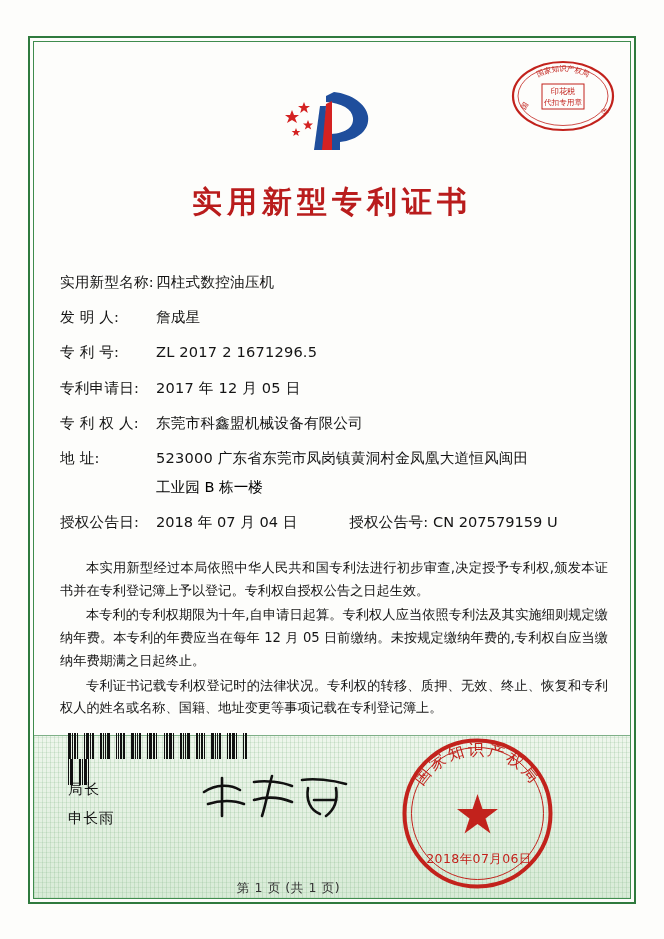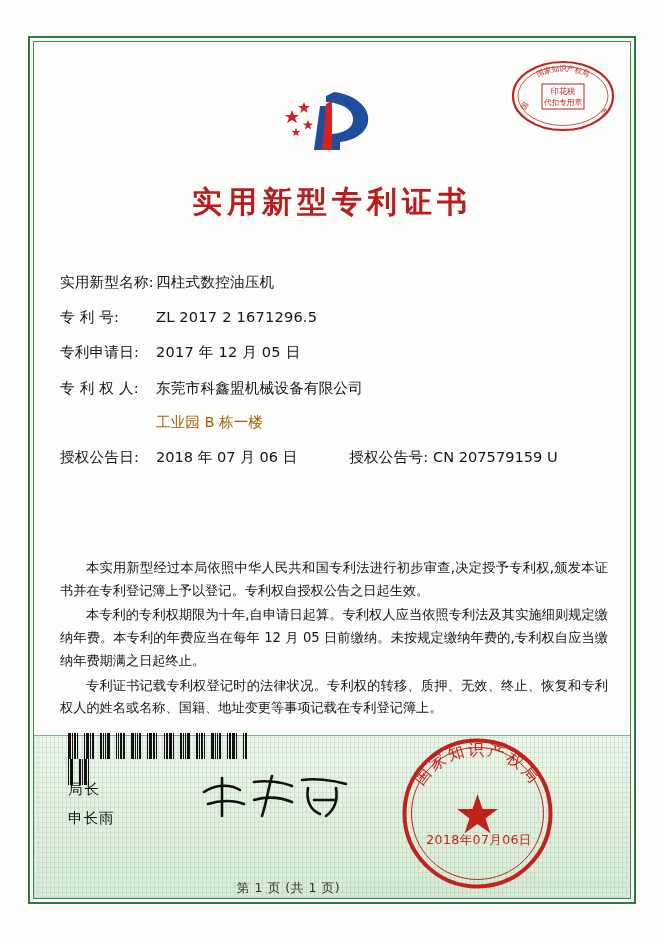--- a/index.html
+++ b/index.html
@@ -127,21 +127,21 @@
     white-space: nowrap;
   }
   .field-value {
     flex: 1 1 auto;
     letter-spacing: 0.2px;
   }
   .field-value-2 {
     margin-left: 96px;
     font-size: 14.6px;
     margin-top: 10px;
-    color: #a16207;
+    color: #000000;
   }
   .row-split {
     display: flex;
     align-items: flex-end;
     font-size: 14.6px;
     color: #141414;
   }
   .split-right {
     margin-left: 52px;
     white-space: nowrap;
@@ -211,21 +211,21 @@
   .seal-round {
     position: absolute;
     left: 400px;
     top: 736px;
     width: 155px;
     height: 155px;
   }
   .seal-date {
     position: absolute;
     left: 409px;
-    top: 832px;
+    top: 851px;
     width: 140px;
     text-align: center;
     font-size: 12.5px;
     color: #c2221c;
     letter-spacing: 0.4px;
   }
 
   
   .footer {
     position: absolute;
@@ -282,41 +282,49 @@
 
   <div class="title">实用新型专利证书</div>
 
   <div class="fields">
 
     <div class="field-row">
       <div class="field-label">实用新型名称:</div>
       <div class="field-value">四柱式数控油压机</div>
     </div>
 
+    <div class="field-row">
+      <div class="field-label">发 明 人:</div>
+      <div class="field-value">詹成星</div>
+    </div>
 
     <div class="field-row">
       <div class="field-label">专 利 号:</div>
       <div class="field-value">ZL 2017 2 1671296.5</div>
     </div>
 
     <div class="field-row">
       <div class="field-label">专利申请日:</div>
       <div class="field-value">2017 年 12 月 05 日</div>
     </div>
 
     <div class="field-row">
       <div class="field-label">专 利 权 人:</div>
       <div class="field-value">东莞市科鑫盟机械设备有限公司</div>
     </div>
 
+    <div class="field-row" style="margin-bottom:6px;">
+      <div class="field-label">地 址:</div>
+      <div class="field-value">523000 广东省东莞市凤岗镇黄洞村金凤凰大道恒风闽田</div>
+    </div>
     <div class="field-value-2">工业园 B 栋一楼</div>
 
     <div class="row-split" style="margin-top:16px;">
       <div class="field-label">授权公告日:</div>
-      <div>2018 年 07 月 06 日</div>
+      <div>2018 年 07 月 04 日</div>
       <div class="split-right">
         <span class="rl">授权公告号:</span>
         <span>CN 207579159 U</span>
       </div>
     </div>
 
   </div>
 
   <div class="body-text">
     <p>本实用新型经过本局依照中华人民共和国专利法进行初步审查,决定授予专利权,颁发本证书并在专利登记簿上予以登记。专利权自授权公告之日起生效。</p>

